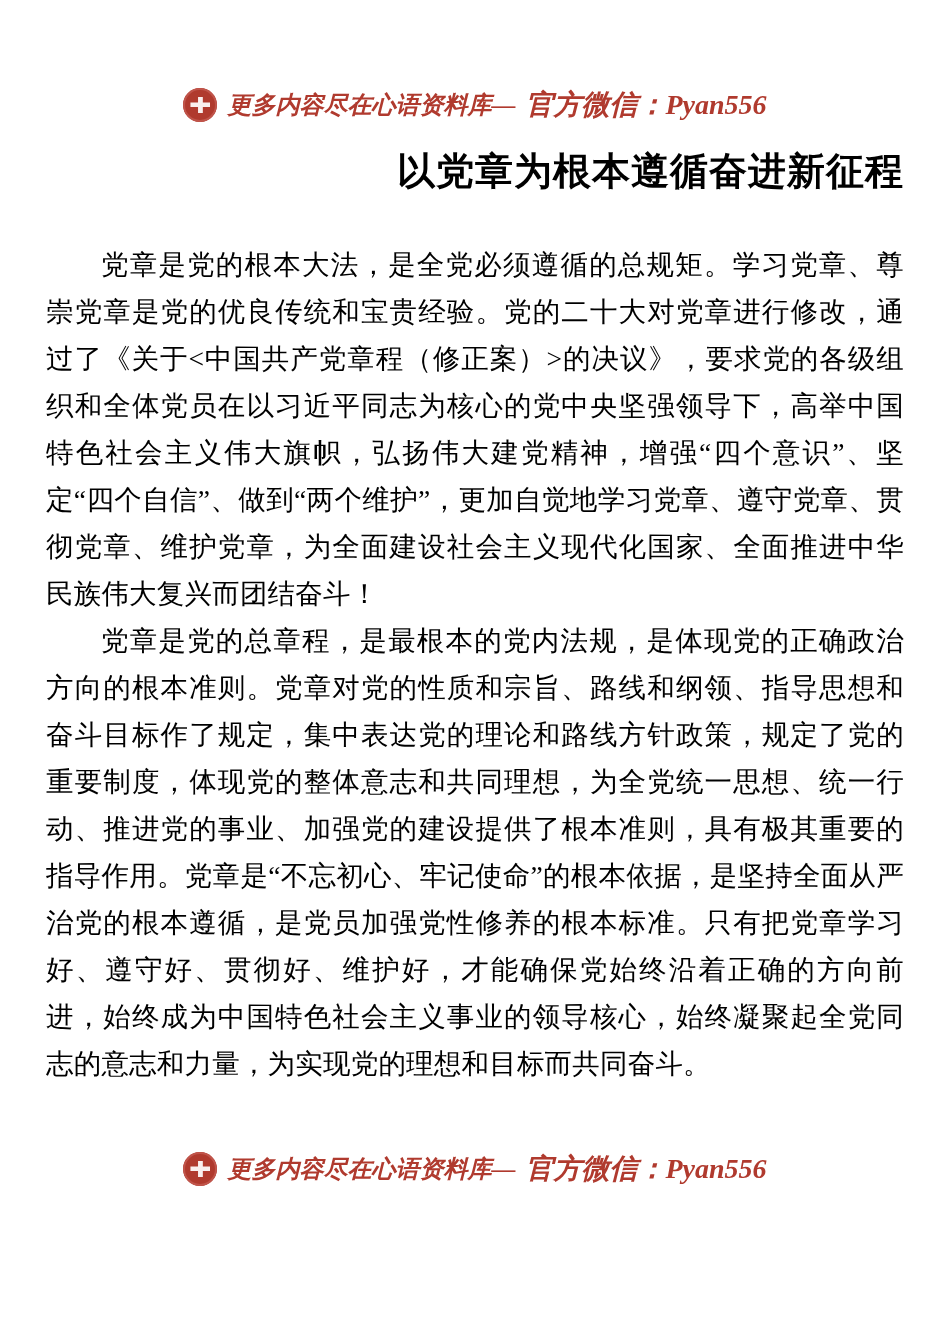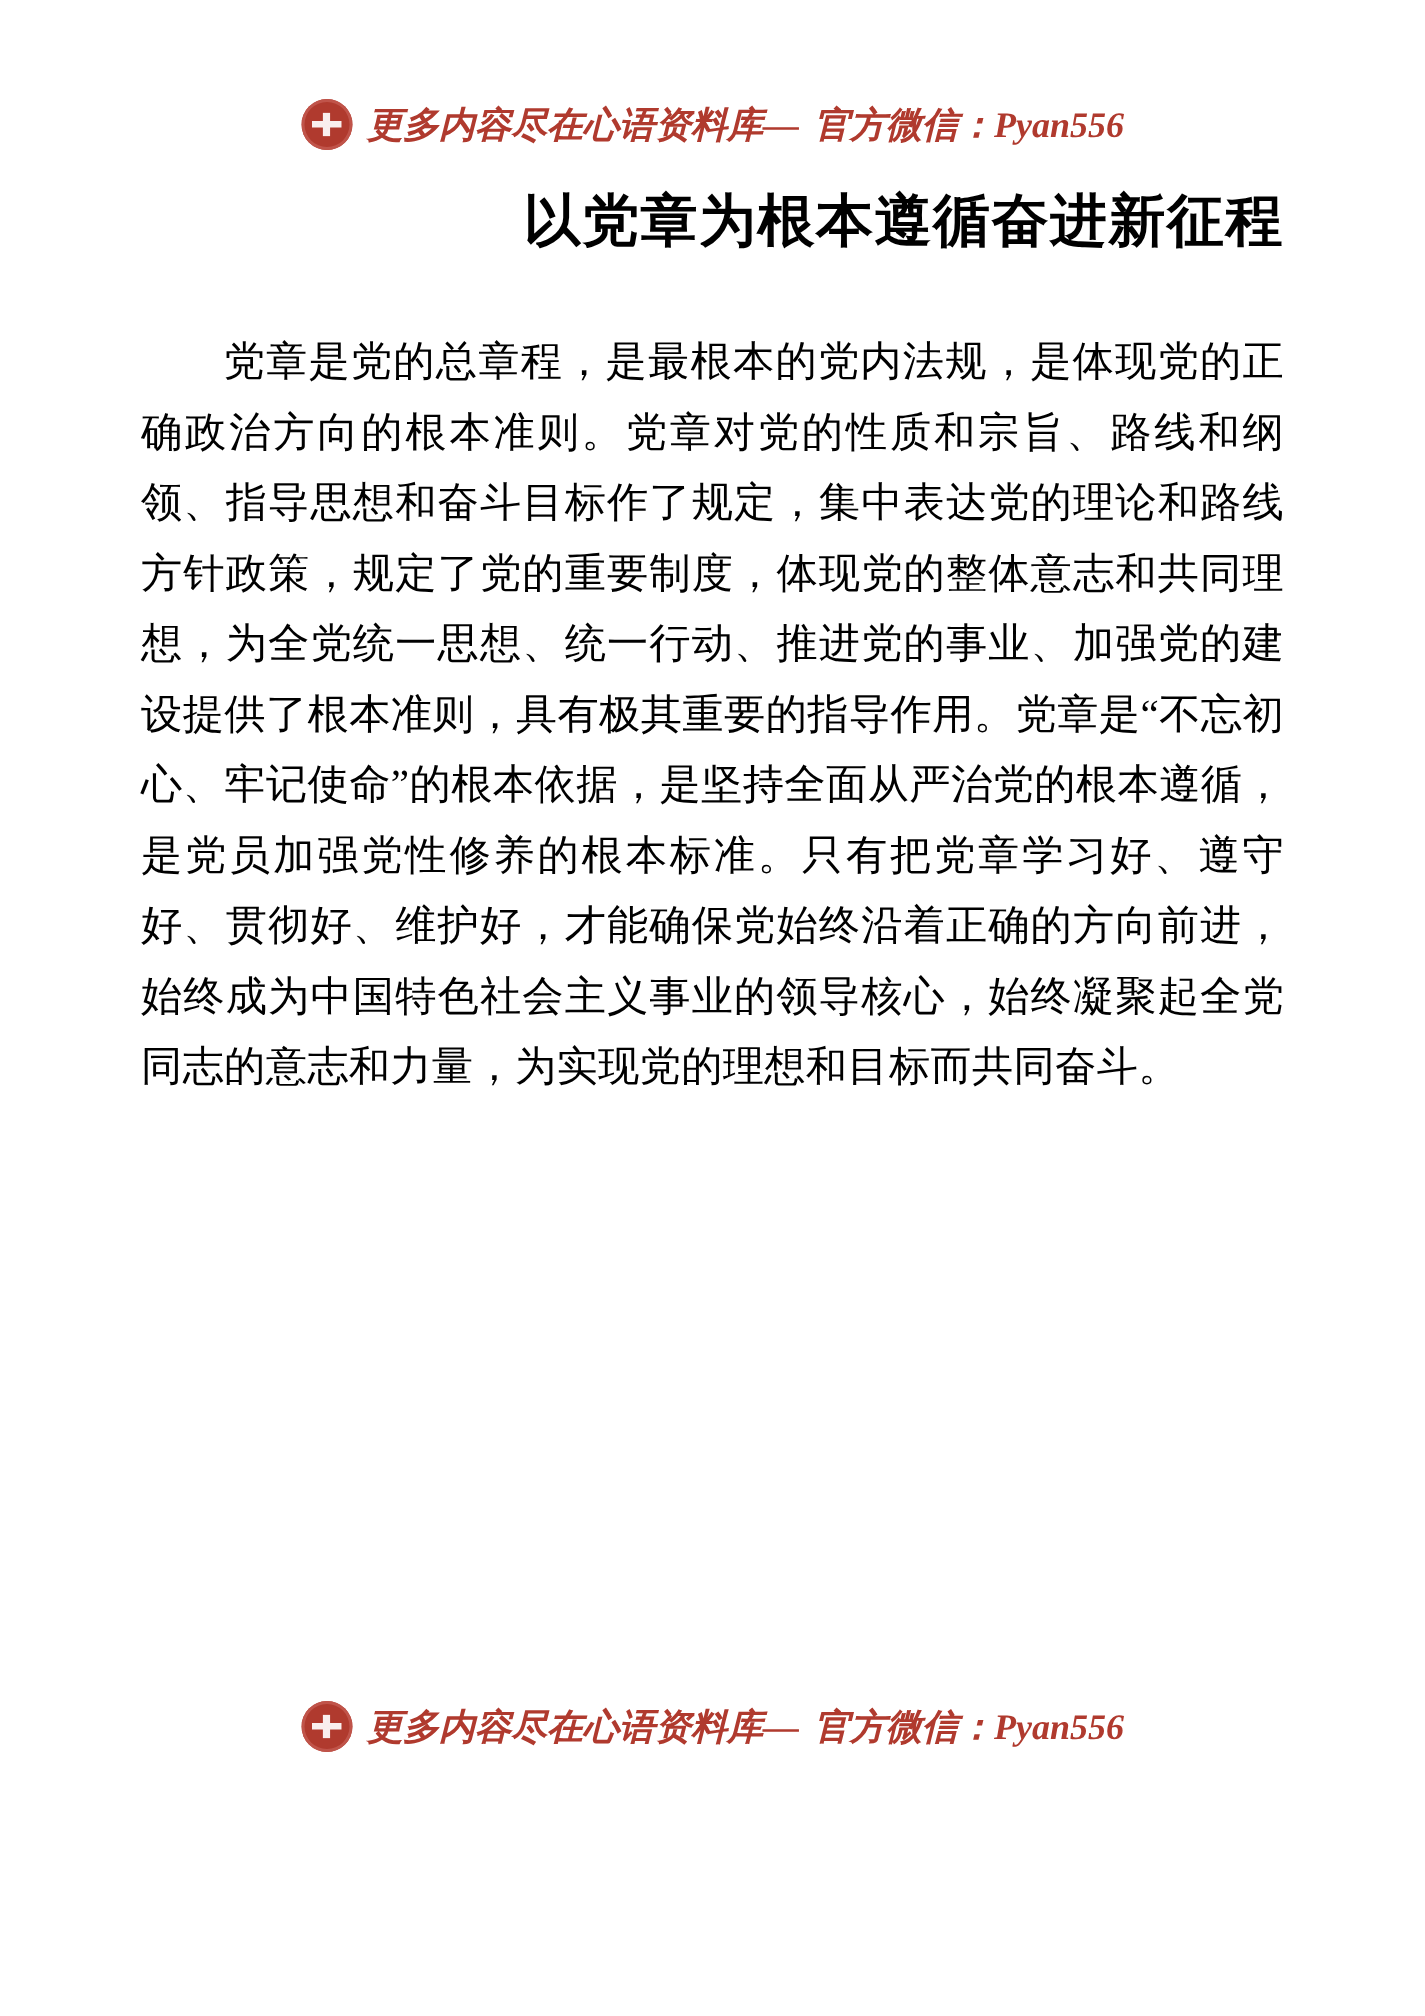--- a/index.html
+++ b/index.html
@@ -12,23 +12,24 @@
     height: 1344px;
     font-family: "Liberation Serif", "DejaVu Serif", serif;
     color: #000000;
     position: relative;
     overflow: hidden;
   }
   .page {
     width: 950px;
     height: 1228px;
     box-sizing: border-box;
-    padding: 0 94px;
+    padding: 0 46px;
     position: relative;
     background: #ffffff;
+    margin-top: 20px;
   }
 
   
   .wm {
     display: flex;
     align-items: center;
     justify-content: center;
     gap: 10px;
     width: 100%;
   }
@@ -67,21 +68,21 @@
     font-family: "Liberation Serif", "DejaVu Serif", serif;
     font-size: 24px;
     font-weight: bold;
     color: #b03a2e;
     letter-spacing: 0px;
     white-space: nowrap;
     font-style: italic;
   }
   .wm-wechat {
     font-family: "Liberation Serif", "DejaVu Serif", serif;
-    font-size: 24px;
+    font-size: 28px;
     font-weight: bold;
     color: #b03a2e;
     white-space: nowrap;
     font-style: italic;
   }
 
   
   .doc-title {
     text-align: right;
     font-size: 38px;
@@ -113,20 +114,21 @@
 
   <div class="wm wm-top">
     <div class="wm-logo"></div>
     <div class="wm-text">更多内容尽在心语资料库—</div>
     <div class="wm-wechat">官方微信：Pyan556</div>
   </div>
 
   <h1 class="doc-title">以党章为根本遵循奋进新征程</h1>
 
   <div class="body-wrap">
+    <p class="para">党章是党的根本大法，是全党必须遵循的总规矩。学习党章、尊崇党章是党的优良传统和宝贵经验。党的二十大对党章进行修改，通过了《关于&lt;中国共产党章程（修正案）&gt;的决议》，要求党的各级组织和全体党员在以习近平同志为核心的党中央坚强领导下，高举中国特色社会主义伟大旗帜，弘扬伟大建党精神，增强“四个意识”、坚定“四个自信”、做到“两个维护”，更加自觉地学习党章、遵守党章、贯彻党章、维护党章，为全面建设社会主义现代化国家、全面推进中华民族伟大复兴而团结奋斗！</p>
     <p class="para">党章是党的总章程，是最根本的党内法规，是体现党的正确政治方向的根本准则。党章对党的性质和宗旨、路线和纲领、指导思想和奋斗目标作了规定，集中表达党的理论和路线方针政策，规定了党的重要制度，体现党的整体意志和共同理想，为全党统一思想、统一行动、推进党的事业、加强党的建设提供了根本准则，具有极其重要的指导作用。党章是“不忘初心、牢记使命”的根本依据，是坚持全面从严治党的根本遵循，是党员加强党性修养的根本标准。只有把党章学习好、遵守好、贯彻好、维护好，才能确保党始终沿着正确的方向前进，始终成为中国特色社会主义事业的领导核心，始终凝聚起全党同志的意志和力量，为实现党的理想和目标而共同奋斗。</p>
   </div>
 
   <div class="wm wm-bottom">
     <div class="wm-logo"></div>
     <div class="wm-text">更多内容尽在心语资料库—</div>
     <div class="wm-wechat">官方微信：Pyan556</div>
   </div>
 
 </div>

